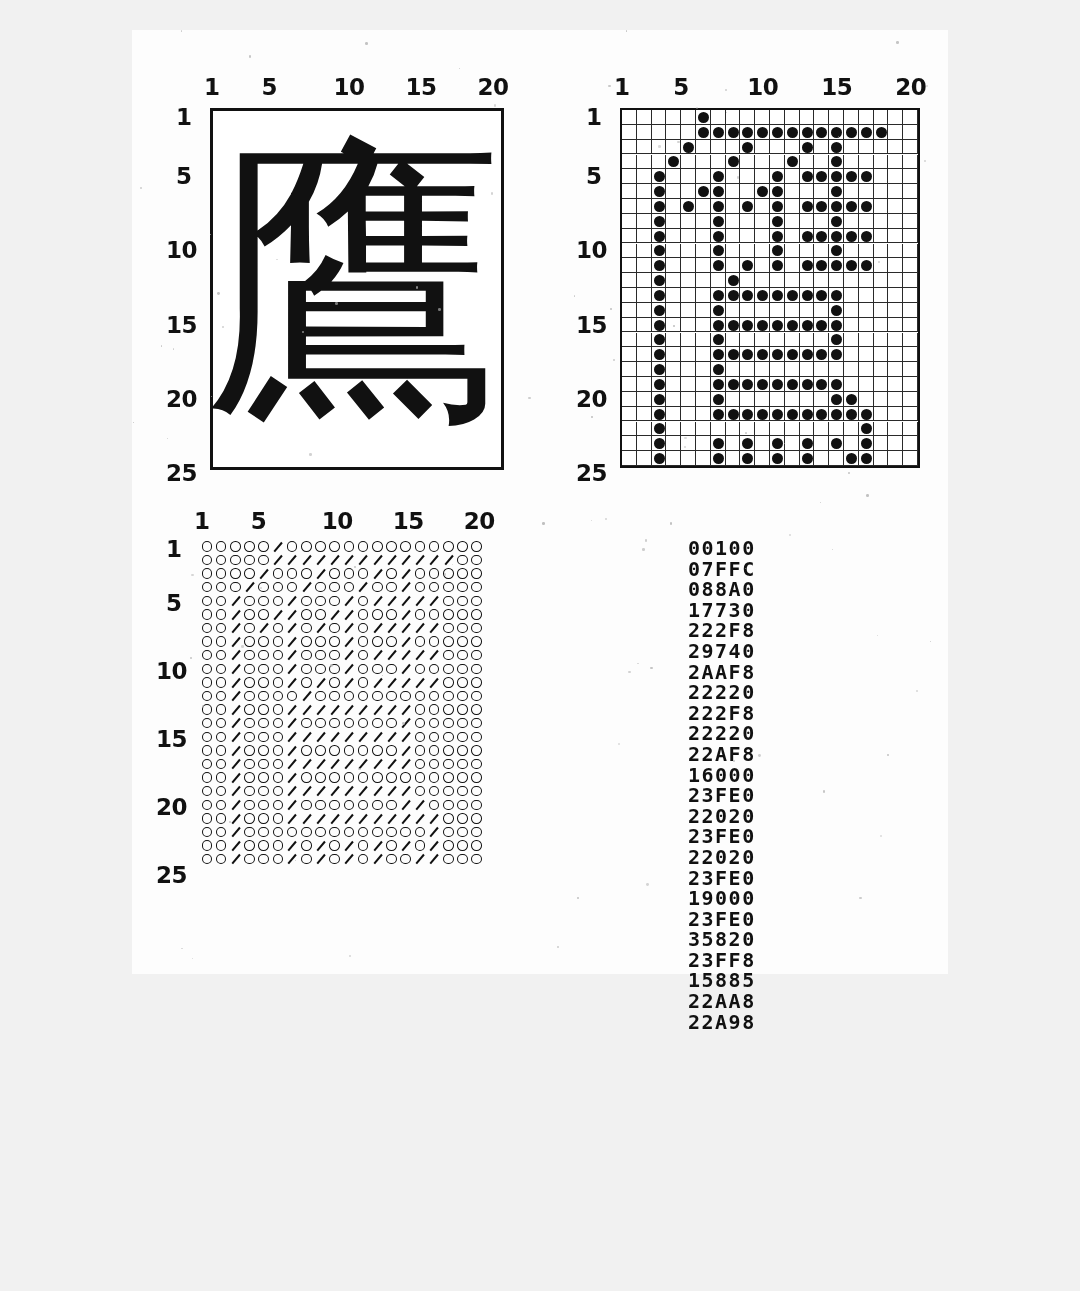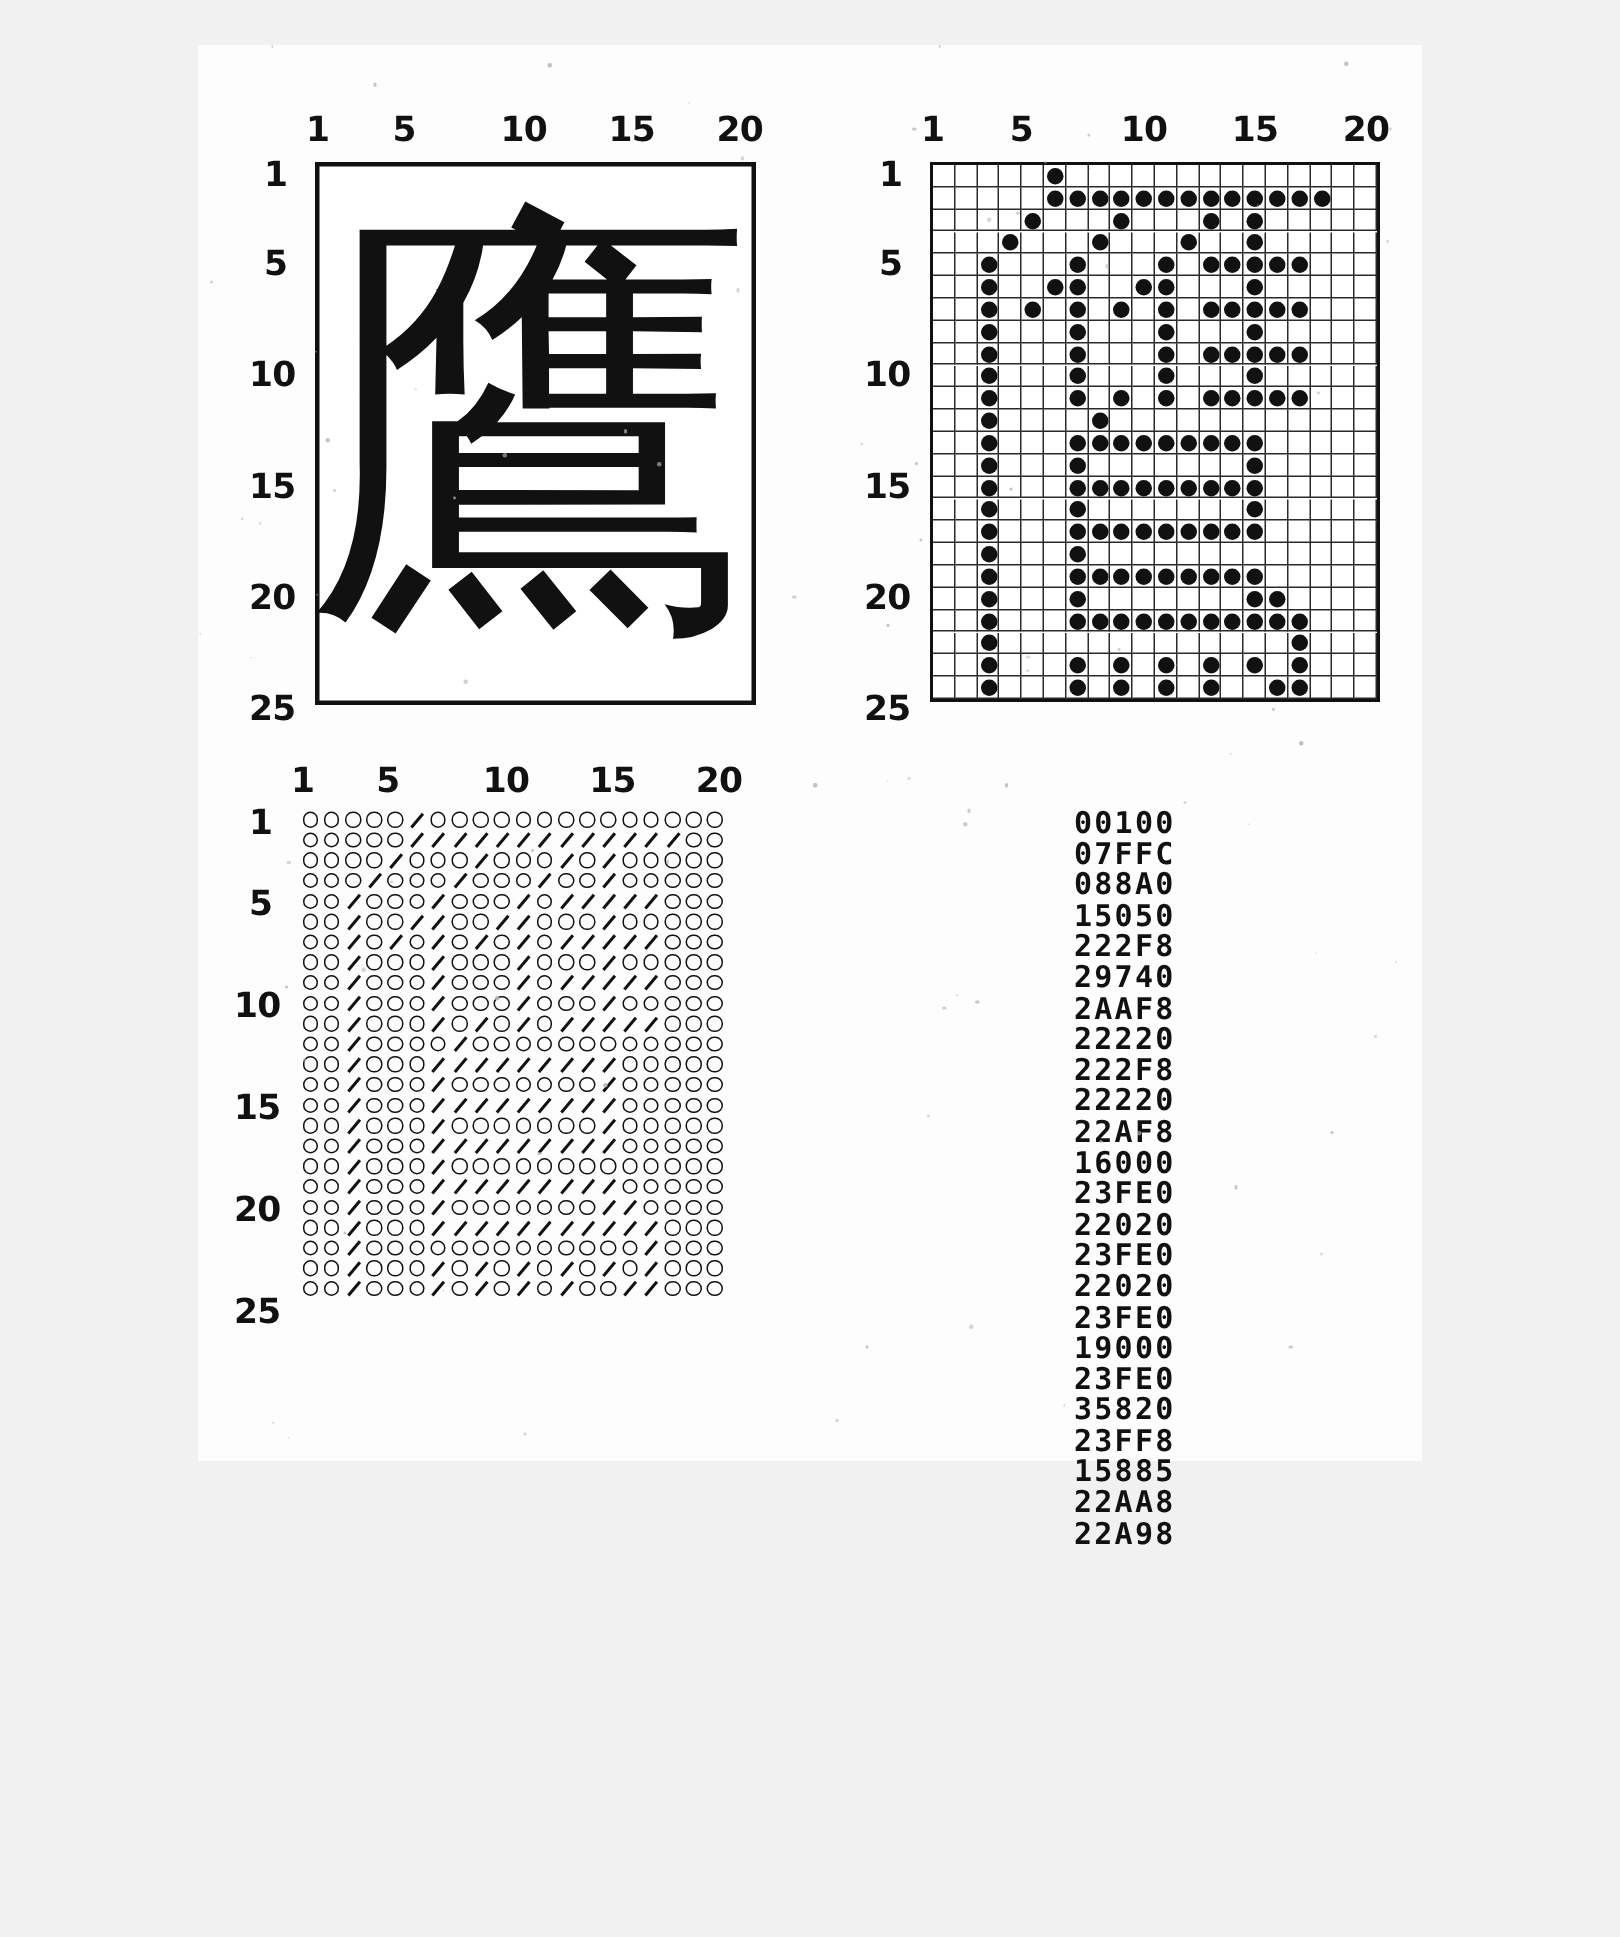--- a/index.html
+++ b/index.html
@@ -1253,25 +1253,25 @@
         <div class="slash" style="left: 176.6px; top: 313.4px; width: 1.8px; height: 12.4px; transform: rotate(40deg);"></div>
         <div class="circle" style="left: 186.2px; top: 314px; width: 10.6px; height: 10.4px;"></div>
         <div class="circle" style="left: 200.4px; top: 314px; width: 10.6px; height: 10.4px;"></div>
         <div class="slash" style="left: 219.2px; top: 313.4px; width: 1.8px; height: 12.4px; transform: rotate(40deg);"></div>
         <div class="slash" style="left: 233.4px; top: 313.4px; width: 1.8px; height: 12.4px; transform: rotate(40deg);"></div>
         <div class="circle" style="left: 243px; top: 314px; width: 10.6px; height: 10.4px;"></div>
         <div class="circle" style="left: 257.2px; top: 314px; width: 10.6px; height: 10.4px;"></div>
         <div class="circle" style="left: 271.4px; top: 314px; width: 10.6px; height: 10.4px;"></div>
       </div>
 
-    <div class="hexlist" id="hexlist" style="left:584px; top:508px;">
+    <div class="hexlist" id="hexlist" style="left:556px; top:508px;">
         <div>00100</div>
         <div>07FFC</div>
         <div>088A0</div>
-        <div>15050</div>
+        <div>17730</div>
         <div>222F8</div>
         <div>29740</div>
         <div>2AAF8</div>
         <div>22220</div>
         <div>222F8</div>
         <div>22220</div>
         <div>22AF8</div>
         <div>16000</div>
         <div>23FE0</div>
         <div>22020</div>

